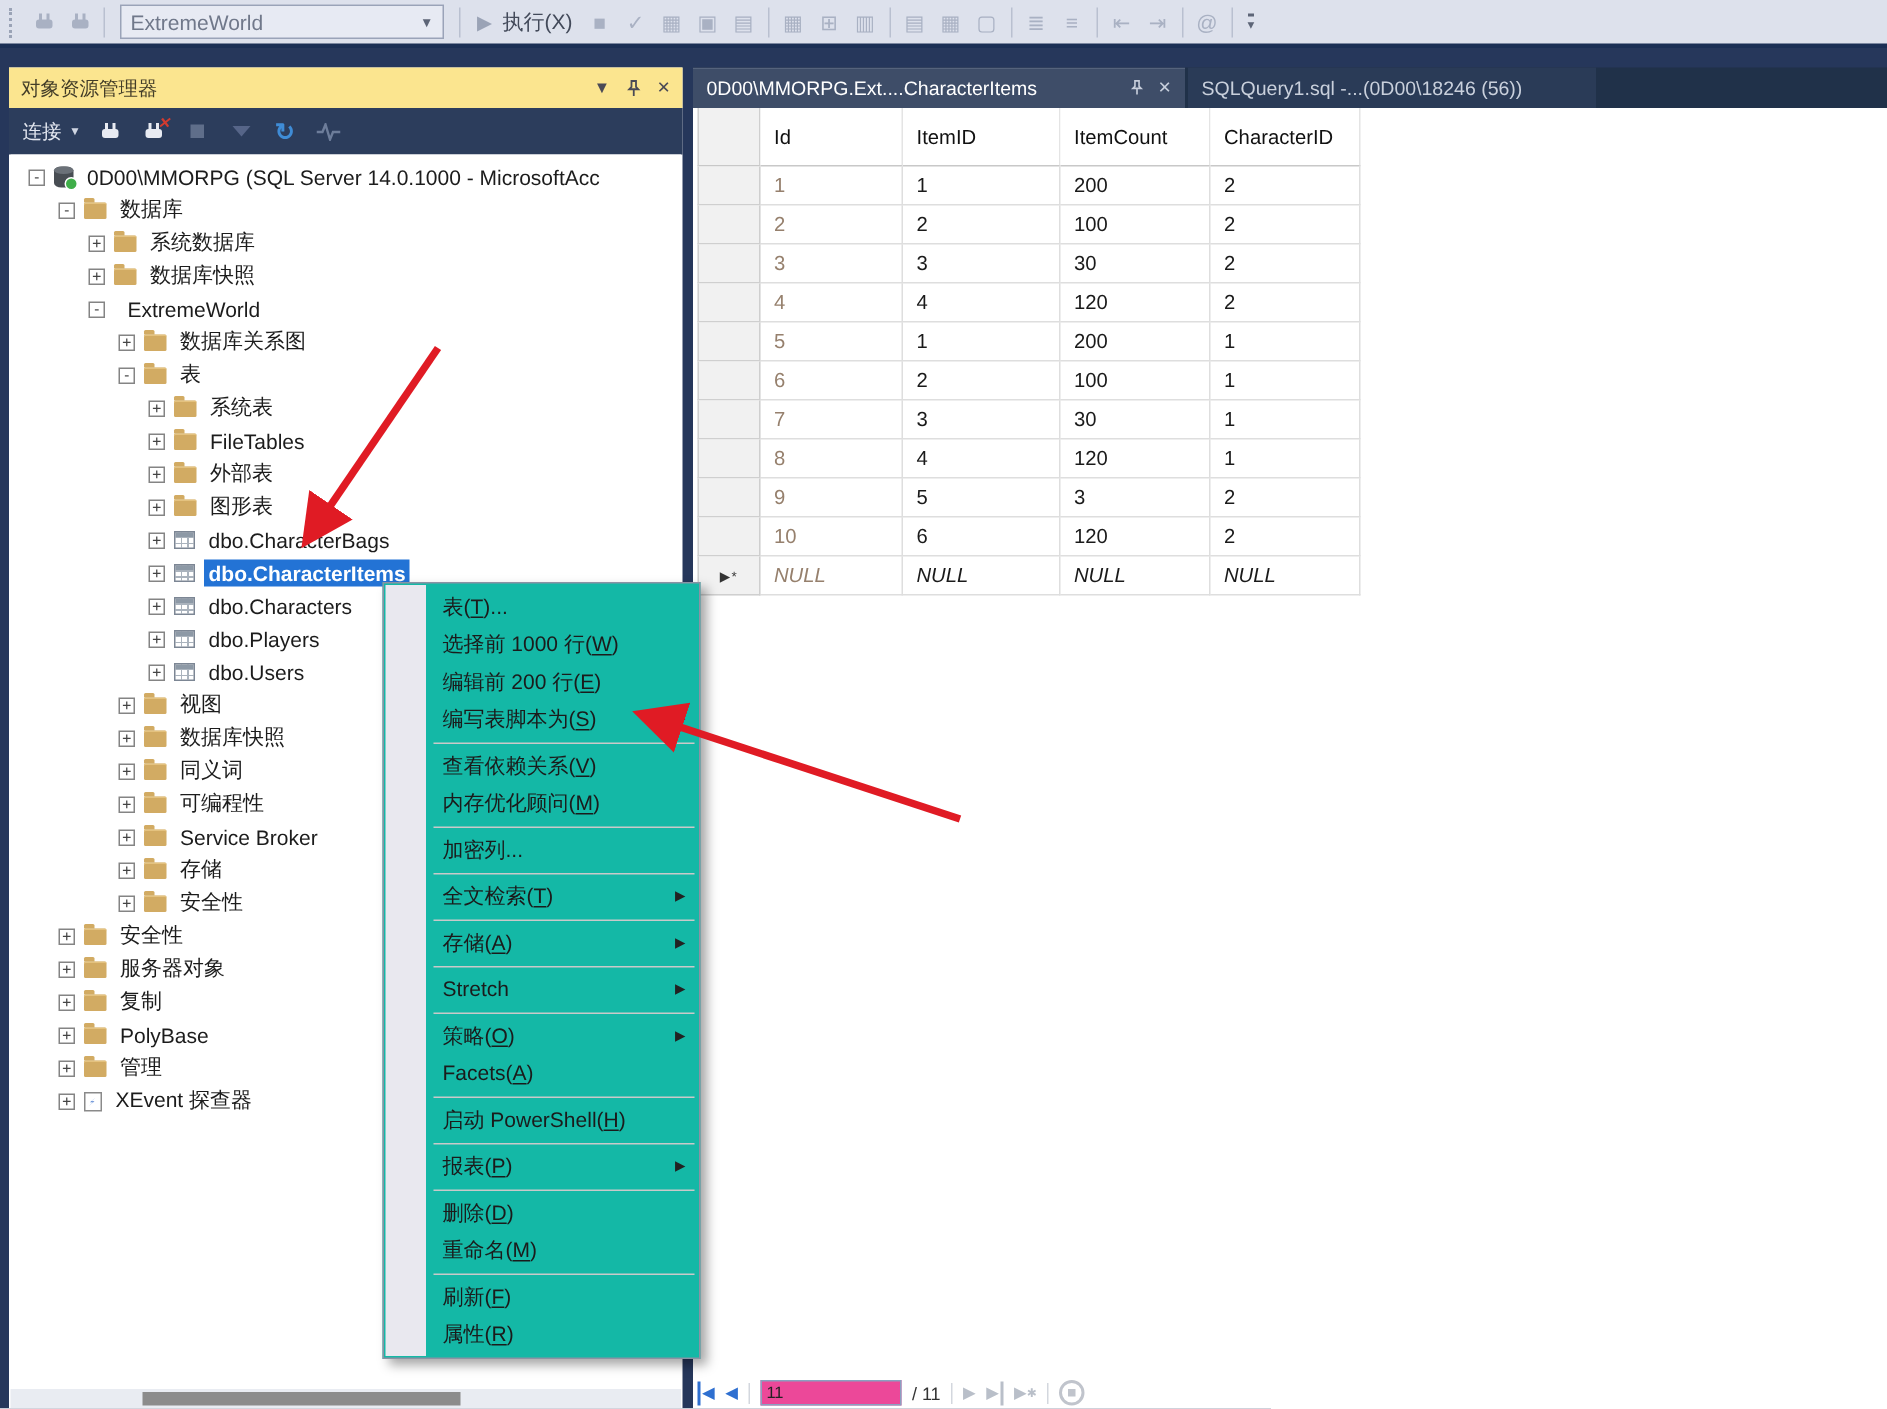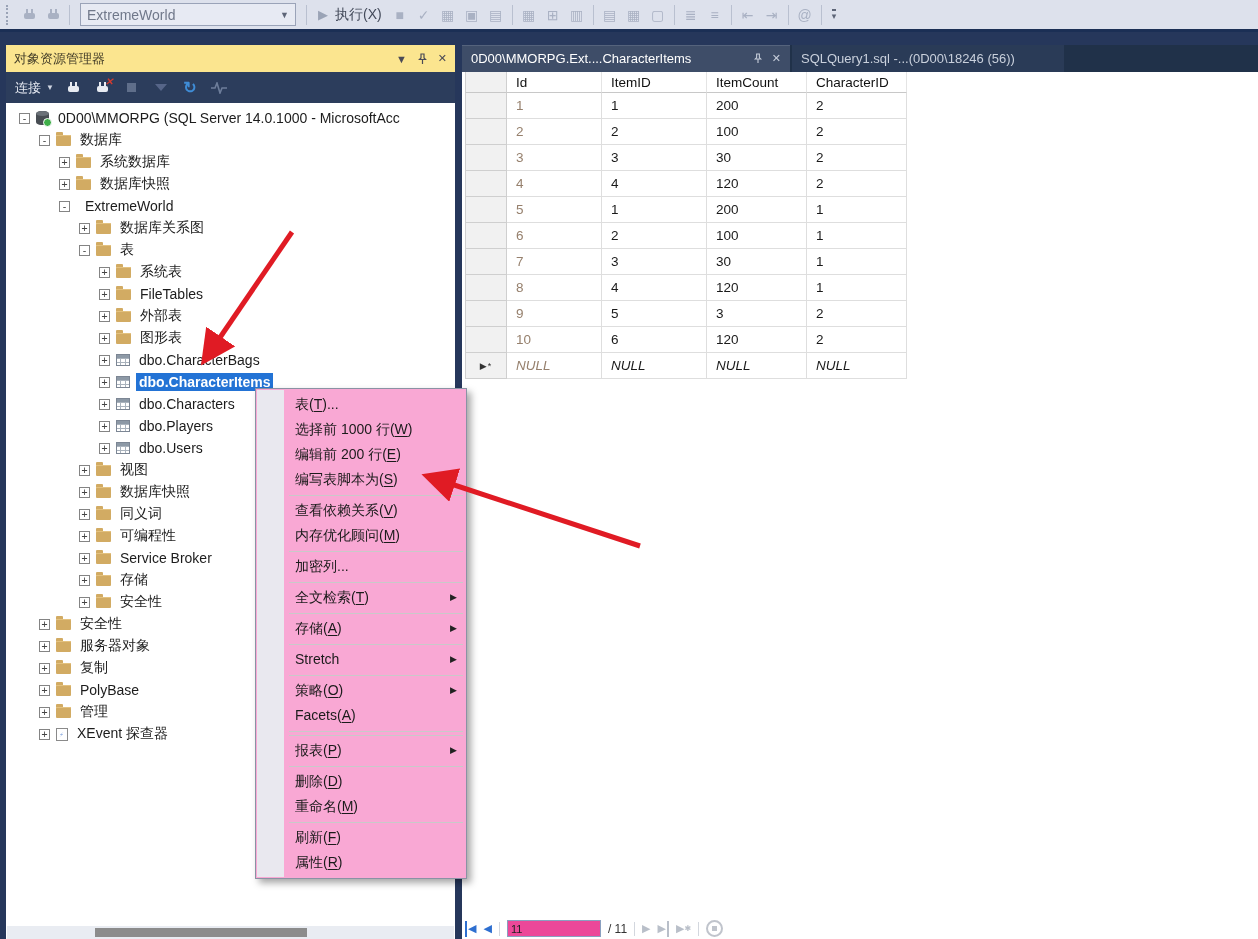--- a/index.html
+++ b/index.html
@@ -79,21 +79,21 @@
   .tab{display:flex;align-items:center;font-size:13px;padding:0 9px;box-sizing:border-box;}
   .tab.active{background:#3e4d68;color:#fff;width:328px;gap:9px;box-shadow:inset 0 1px 0 #55637c;}
   .tab.active .tab-label{flex:1;}
   .tab.inactive{background:#2a3b57;color:#c9d0dc;width:272px;margin-left:2px;}
   .tab .ticon2{color:#c7cedb;font-size:11px;display:inline-flex;}
   .doc-body{position:absolute;left:0;top:27px;right:0;bottom:0;background:#fff;}
 
   
   .grid{position:absolute;left:3px;top:0;font-size:13.5px;color:#1a1a1a;}
   .grow{display:flex;height:26px;}
-  .grow.head{height:21px;}
+  .grow.head{height:39px;}
   .gcell{box-sizing:border-box;border-right:1px solid #dedede;border-bottom:1px solid #dedede;
     padding:0 0 0 9px;display:flex;align-items:center;}
   .grow.head .gcell{border-right:1px solid #e4e4e4;border-bottom:1px solid #c8c8c8;background:#fff;color:#111;}
   .rowsel{width:40px;background:#f1f1f1;border-right:1px solid #cfcfcf;border-bottom:1px solid #cfcfcf;
     border-left:1px solid #cfcfcf;display:flex;align-items:center;justify-content:center;padding:0;}
   .grow.head .rowsel{background:#f1f1f1;border-bottom:1px solid #c8c8c8;}
   .c-id{width:95px;} .c-itemid{width:105px;} .c-itemcount{width:100px;} .c-charid{width:100px;}
   .idtxt{color:#96806d;}
   .nulltxt{font-style:italic;}
   .newrow-glyph{font-size:9px;color:#333;letter-spacing:1px;}
@@ -106,21 +106,21 @@
   .rn-sep{width:1px;height:14px;background:#d3d7de;}
   .rn-input{width:86px;height:15px;border:1px solid #8aa0c0;background:#ec4899;font-size:11px;
     padding:0 3px;font-family:"Liberation Sans",sans-serif;color:#222;}
   .rn-stop{width:13px;height:13px;border:2px solid #c0c4cc;border-radius:50%;display:inline-flex;
     align-items:center;justify-content:center;}
   .rn-stop::before{content:"";width:5px;height:5px;background:#c0c4cc;}
   .bar-l{border-left:2px solid currentColor;padding-left:1px;}
   .bar-r{border-right:2px solid currentColor;padding-right:1px;}
 
   
-  .menu{position:absolute;left:255px;top:388px;width:212px;background:#f9a8d4;
+  .menu{position:absolute;left:255px;top:388px;width:212px;background:#14b8a6;
     border:1px solid #8a92a4;box-shadow:4px 4px 7px rgba(0,0,0,.35);padding:3px 0;
     box-sizing:border-box;z-index:30;}
   .menu::before{content:"";position:absolute;left:1px;top:1px;bottom:1px;width:27px;background:#e9e8ef;}
   .mi{position:relative;height:25px;line-height:25px;padding-left:39px;font-size:14px;color:#1b1b1b;white-space:nowrap;}
   .mi u{text-underline-offset:2px;}
   .mi .sub-arrow{position:absolute;right:9px;top:0;font-size:9px;color:#222;}
   .msep{height:1px;background:#c9c9c9;margin:3px 3px 2px 33px;}
 
   
   #arrows{position:absolute;left:0;top:0;z-index:60;pointer-events:none;}
@@ -583,20 +583,21 @@
       <div class="msep"></div>
       <div class="mi"><span>全文检索(</span><u>T</u><span>)</span><span class="sub-arrow">▶</span></div>
       <div class="msep"></div>
       <div class="mi"><span>存储(</span><u>A</u><span>)</span><span class="sub-arrow">▶</span></div>
       <div class="msep"></div>
       <div class="mi"><span>Stretch</span><span class="sub-arrow">▶</span></div>
       <div class="msep"></div>
       <div class="mi"><span>策略(</span><u>O</u><span>)</span><span class="sub-arrow">▶</span></div>
       <div class="mi"><span>Facets(</span><u>A</u><span>)</span></div>
       <div class="msep"></div>
+      <div class="mi"><span>启动 PowerShell(</span><u>H</u><span>)</span></div>
       <div class="msep"></div>
       <div class="mi"><span>报表(</span><u>P</u><span>)</span><span class="sub-arrow">▶</span></div>
       <div class="msep"></div>
       <div class="mi"><span>删除(</span><u>D</u><span>)</span></div>
       <div class="mi"><span>重命名(</span><u>M</u><span>)</span></div>
       <div class="msep"></div>
       <div class="mi"><span>刷新(</span><u>F</u><span>)</span></div>
       <div class="mi"><span>属性(</span><u>R</u><span>)</span></div>
     </div>
 

